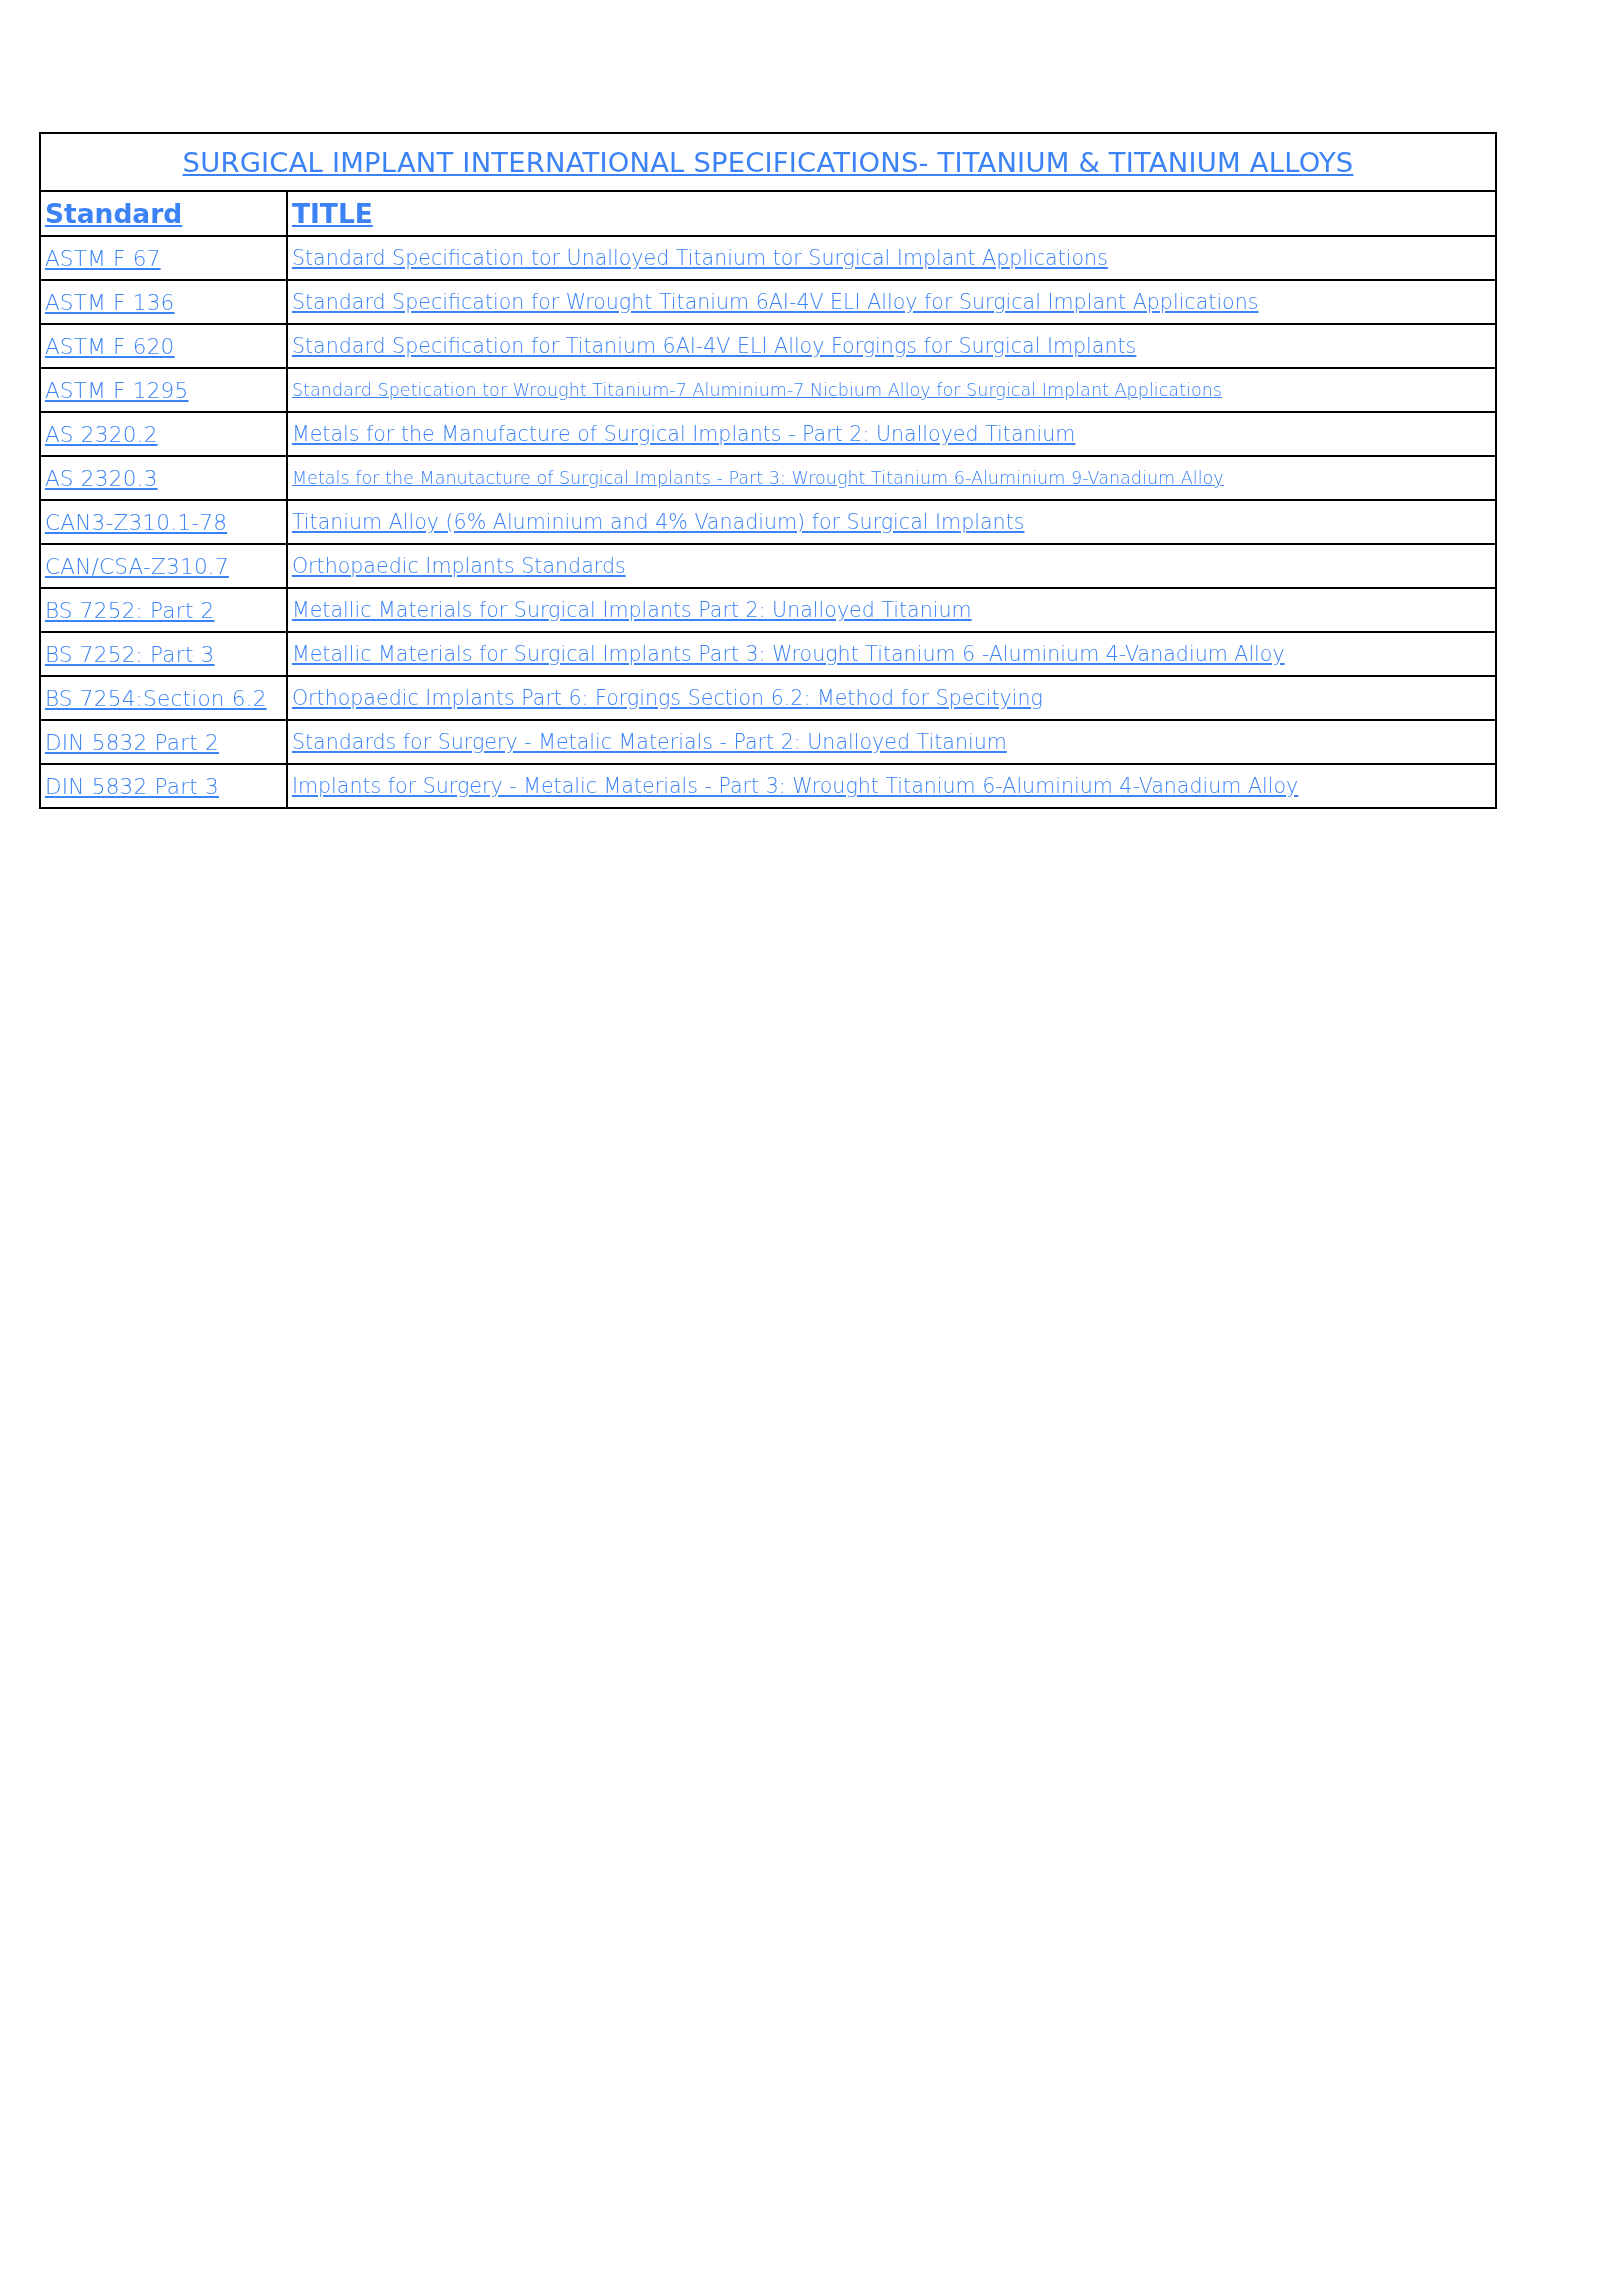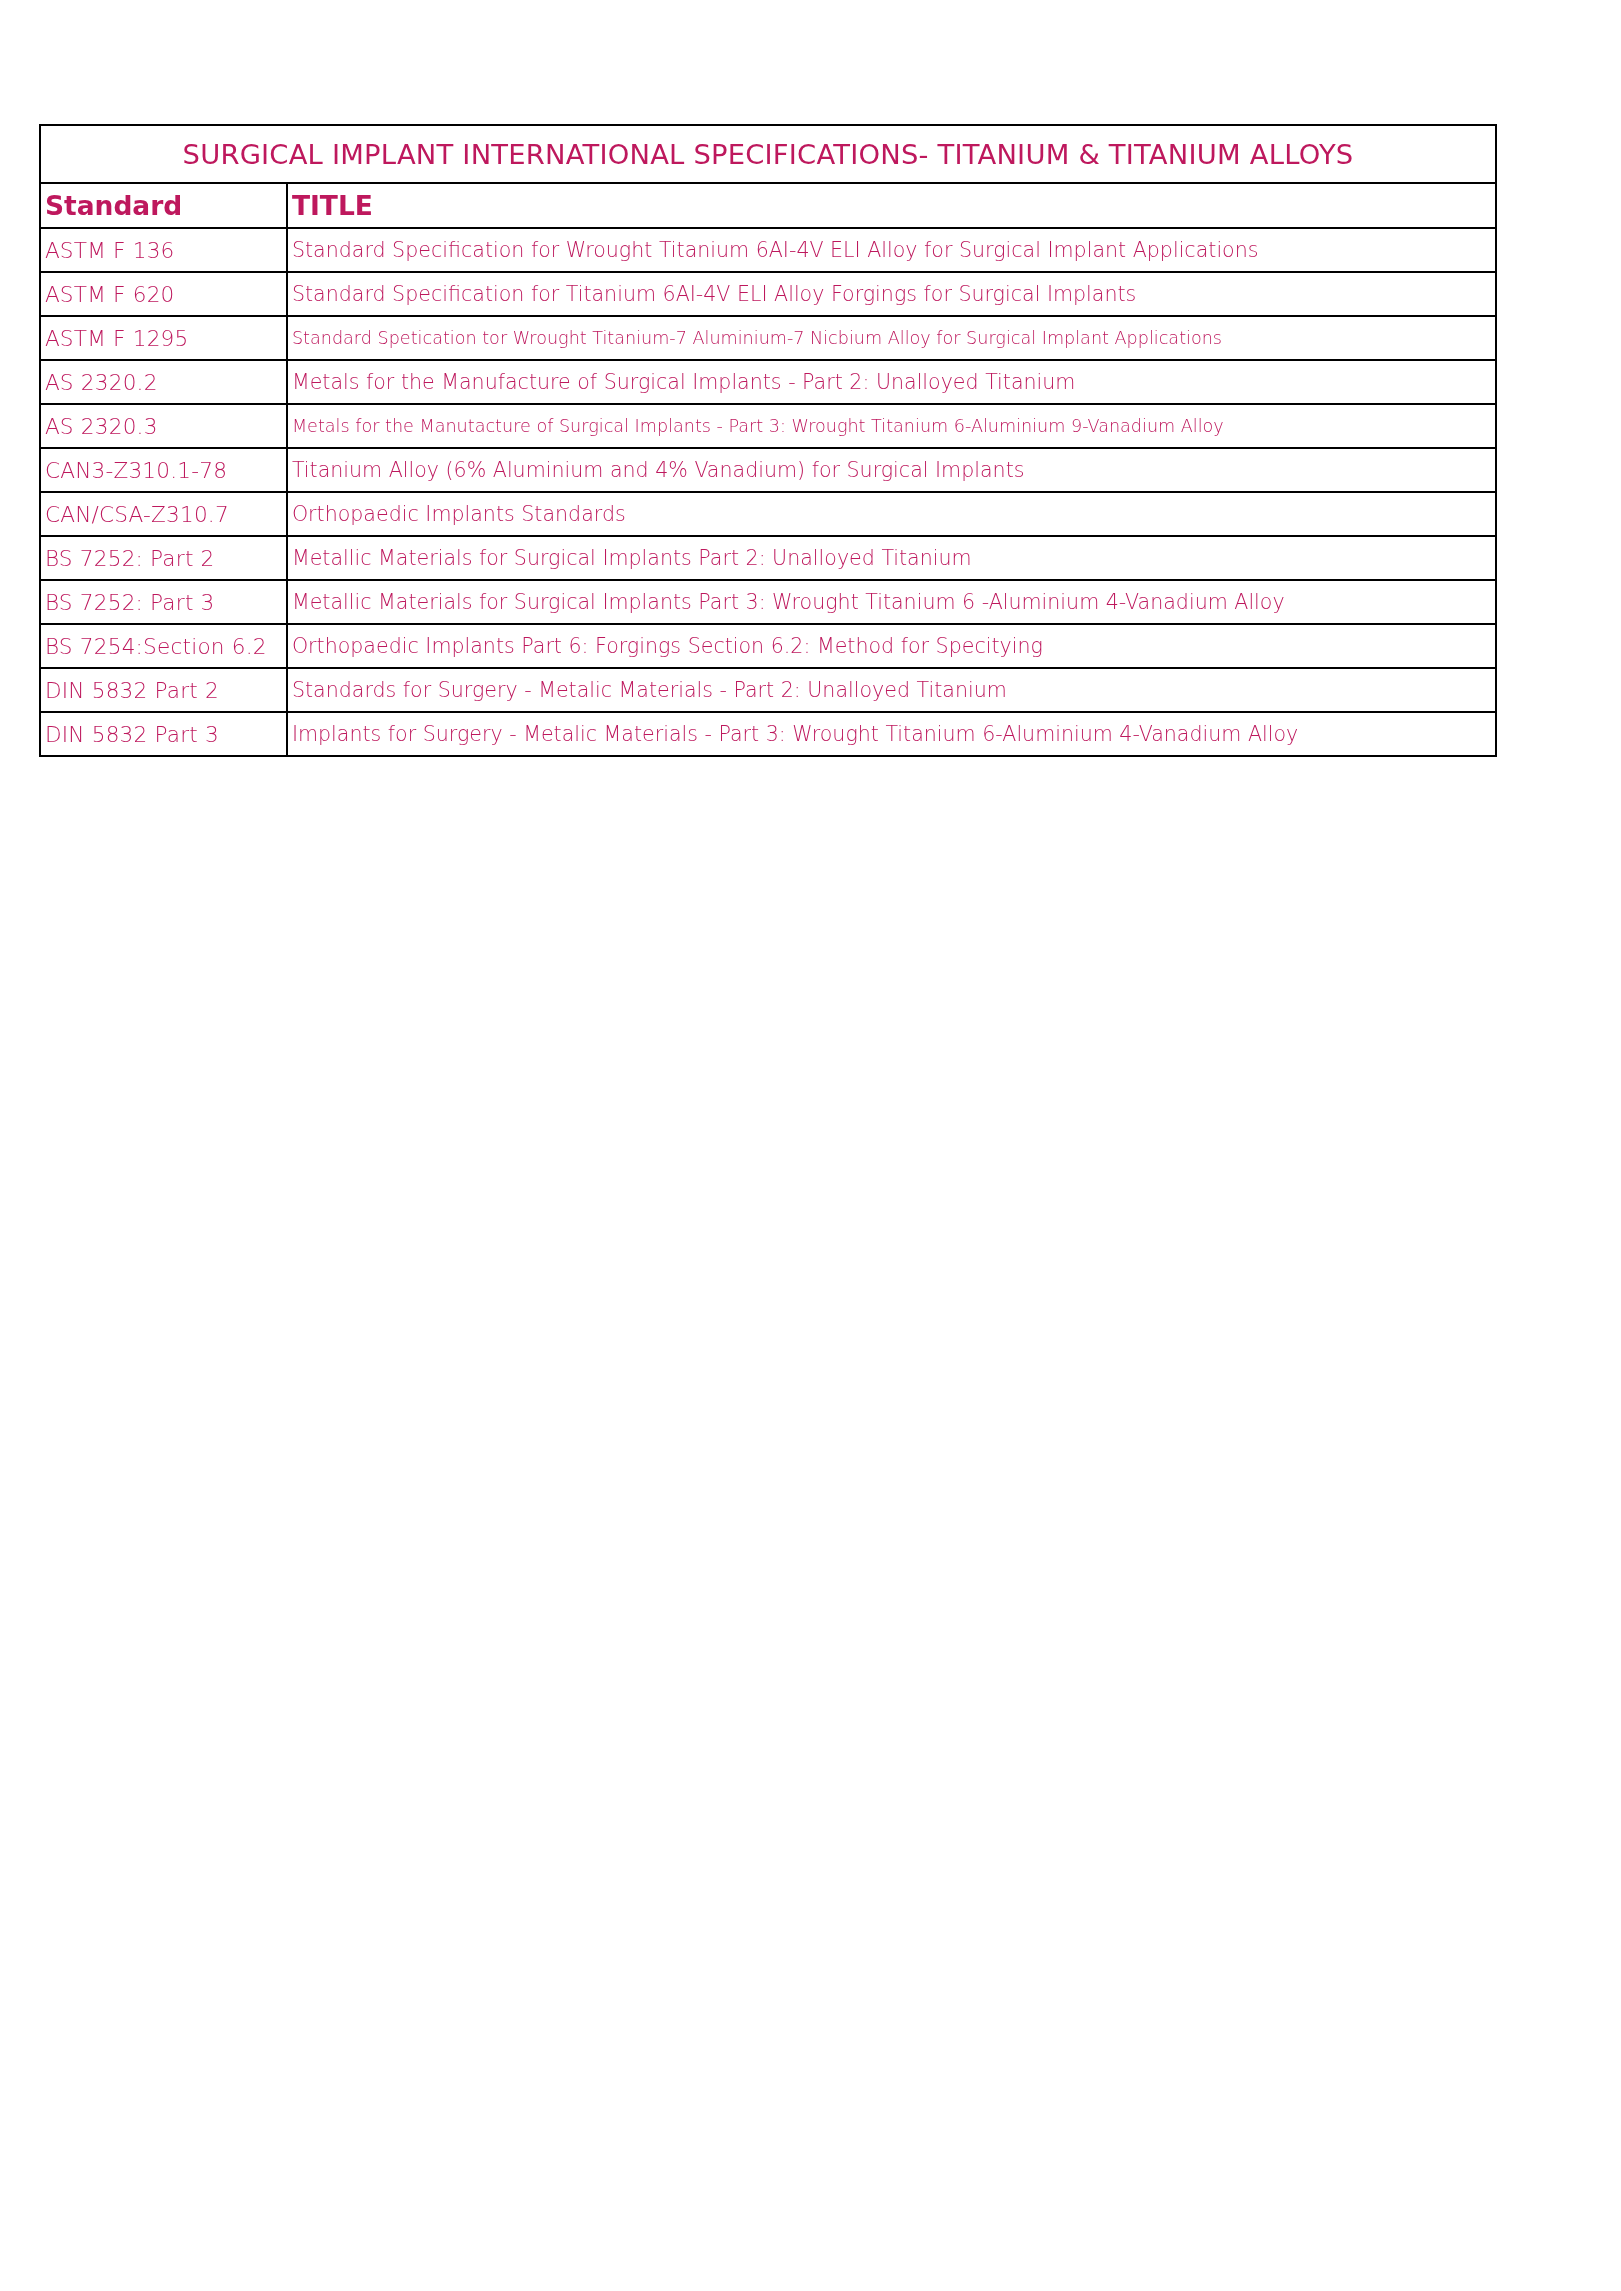--- a/index.html
+++ b/index.html
@@ -1,26 +1,27 @@
 <!DOCTYPE html>
 <html><head>
   <meta charset="utf-8">
   <style>
     html, body { margin: 0; padding: 0; background: #ffffff; }
     body { width: 1621px; height: 2292px; position: relative; overflow: hidden; }
     .spec-table {
       position: absolute;
       left: 39px;
-      top: 124px;
+      top: 132px;
       width: 1458px;
       border-collapse: collapse;
       border: 2.9px solid #000;
       table-layout: fixed;
       font-family: "DejaVu Sans", "Liberation Sans", sans-serif;
-      color: #be185d;
+      color: #3b82f6;
+      text-decoration: underline;
     }
     .spec-table td, .spec-table th {
       border: 2.9px solid #000;
       padding: 0 3.9px;
       vertical-align: middle;
       overflow: hidden;
       white-space: nowrap;
     }
     .col-std { width: 247px; }
     .title-row td {
@@ -54,20 +55,24 @@
     <col class="col-std">
     <col>
   </colgroup>
   <tbody>
     <tr class="title-row">
       <td colspan="2">SURGICAL IMPLANT INTERNATIONAL SPECIFICATIONS- TITANIUM &amp; TITANIUM ALLOYS</td>
     </tr>
     <tr class="header-row">
       <th>Standard</th>
       <th>TITLE</th>
+    </tr>
+    <tr class="data-row">
+      <td class="std">ASTM F 67</td>
+      <td>Standard Specification tor Unalloyed Titanium tor Surgical Implant Applications</td>
     </tr>
     <tr class="data-row">
       <td class="std">ASTM F 136</td>
       <td>Standard Specification for Wrought Titanium 6AI-4V ELI Alloy for Surgical Implant Applications</td>
     </tr>
     <tr class="data-row">
       <td class="std">ASTM F 620</td>
       <td>Standard Specification for Titanium 6AI-4V ELI Alloy Forgings for Surgical Implants</td>
     </tr>
     <tr class="data-row">

